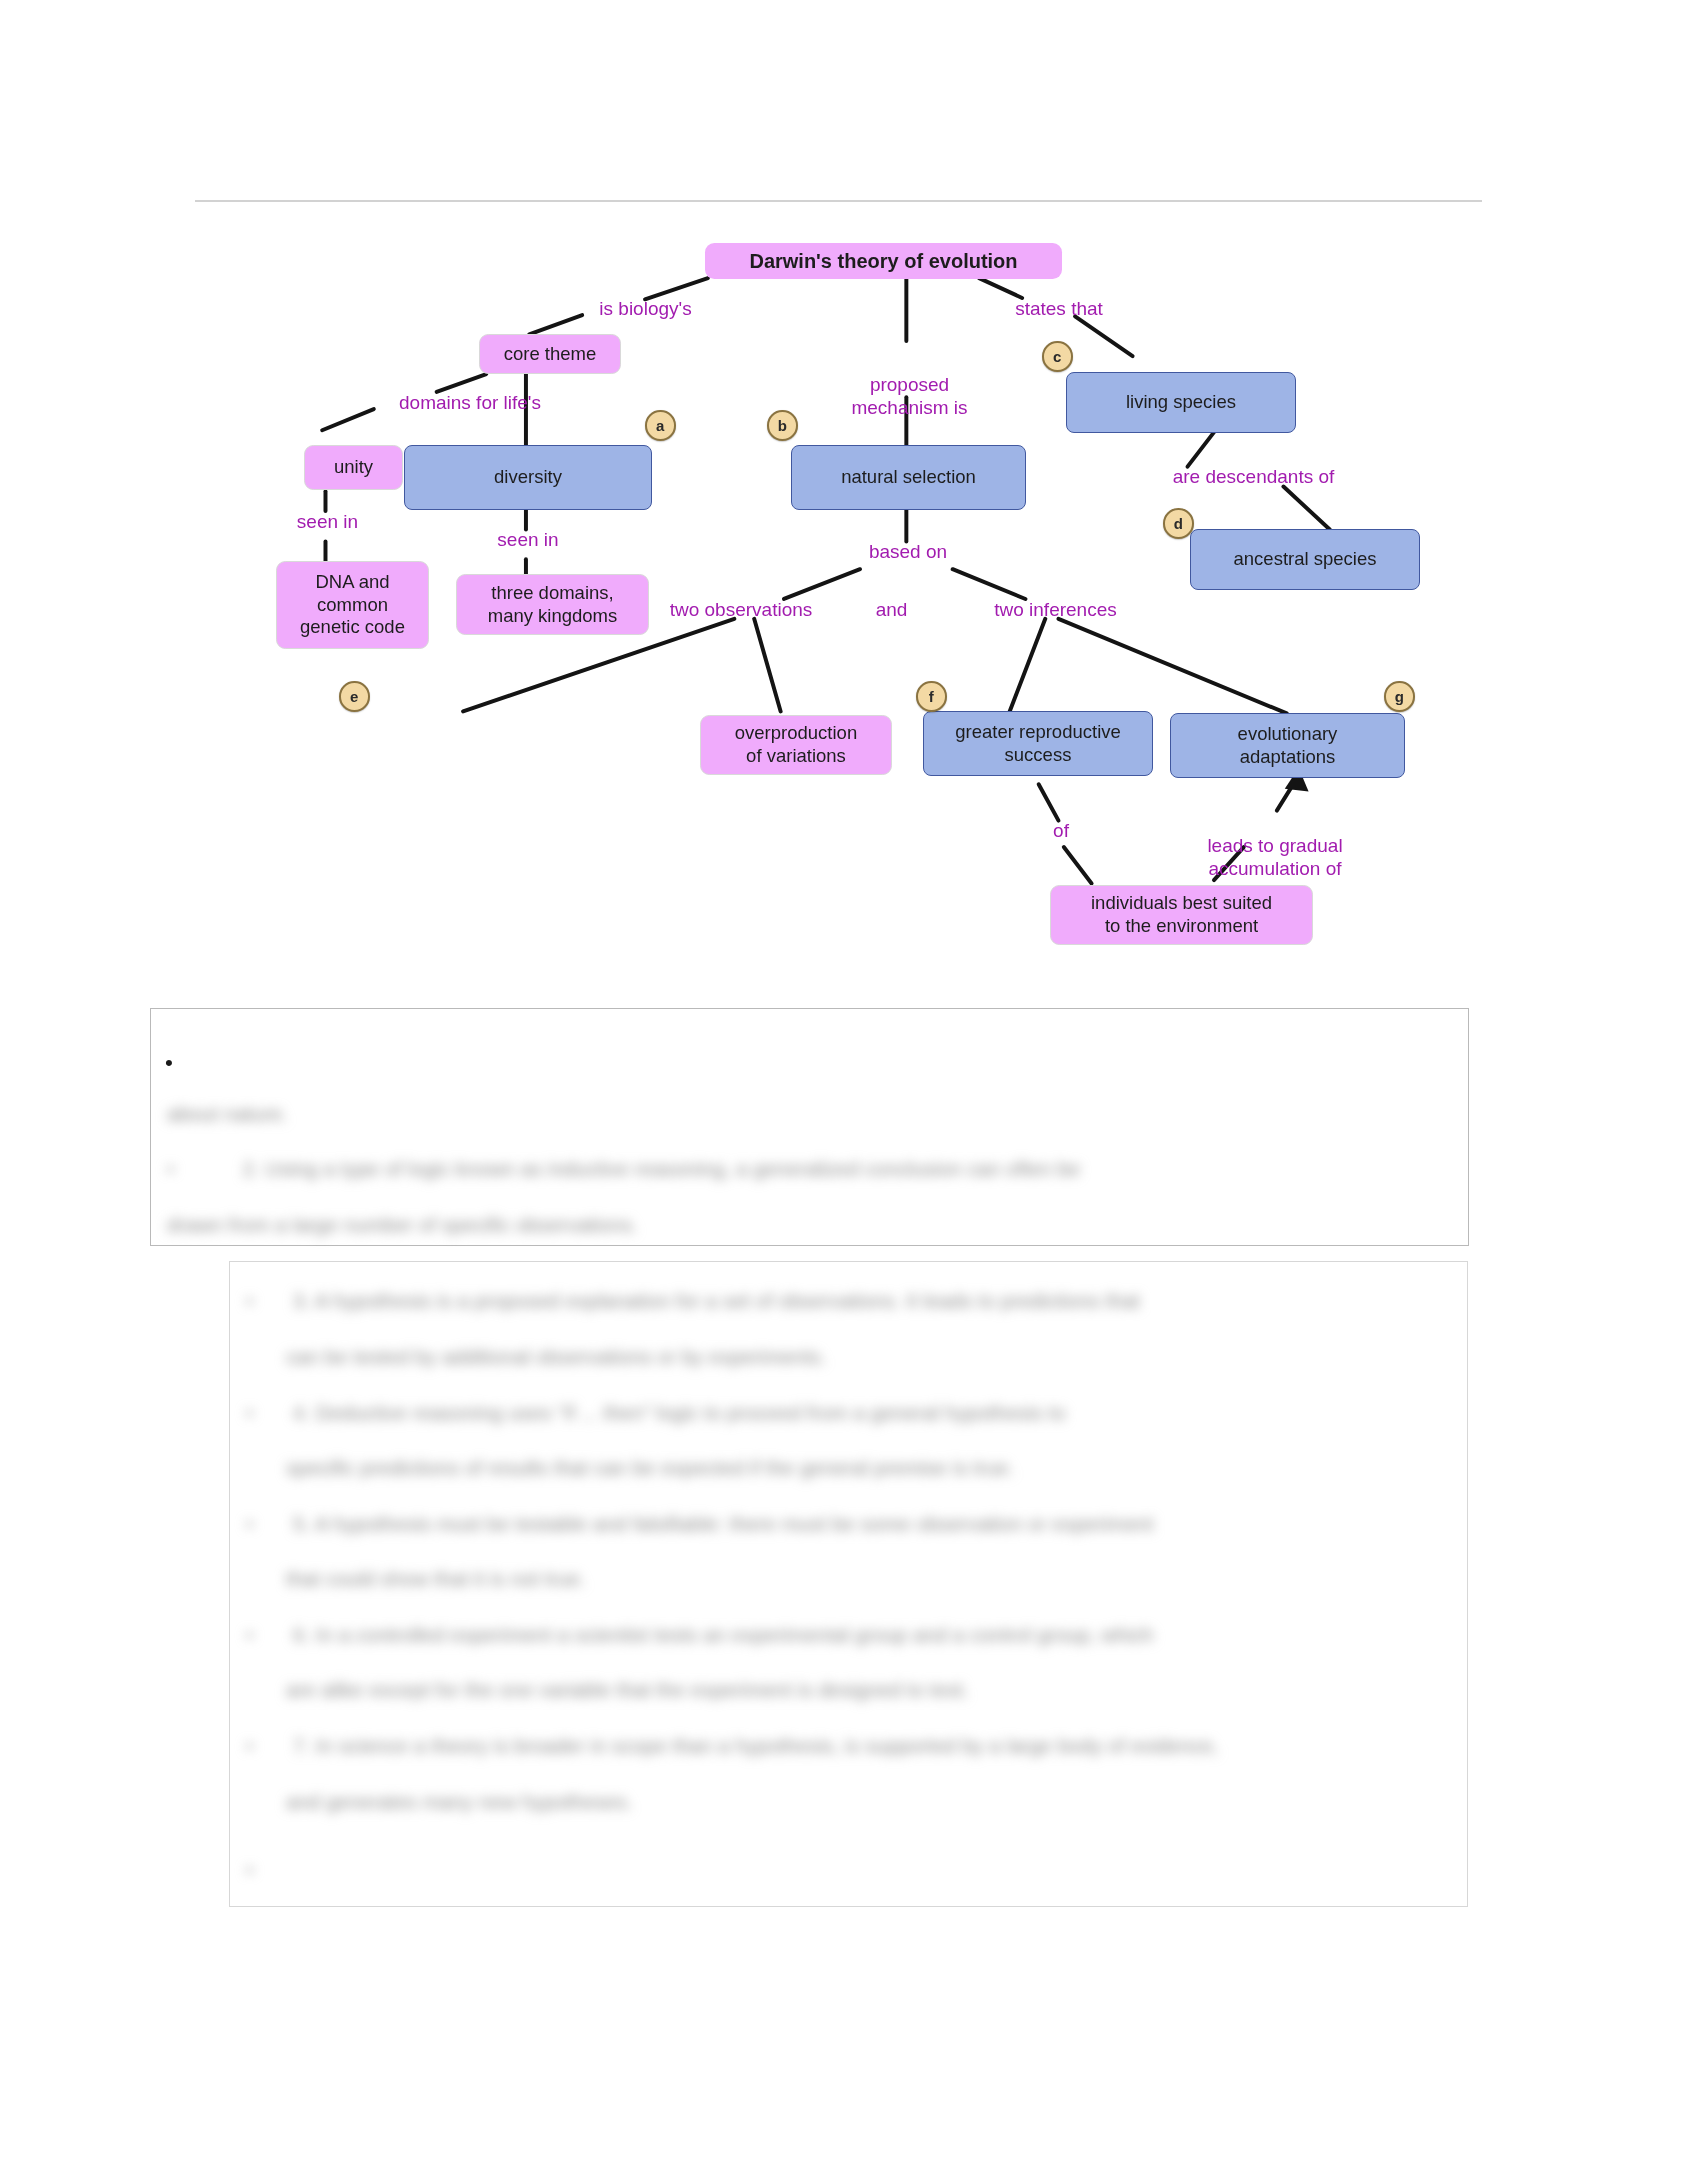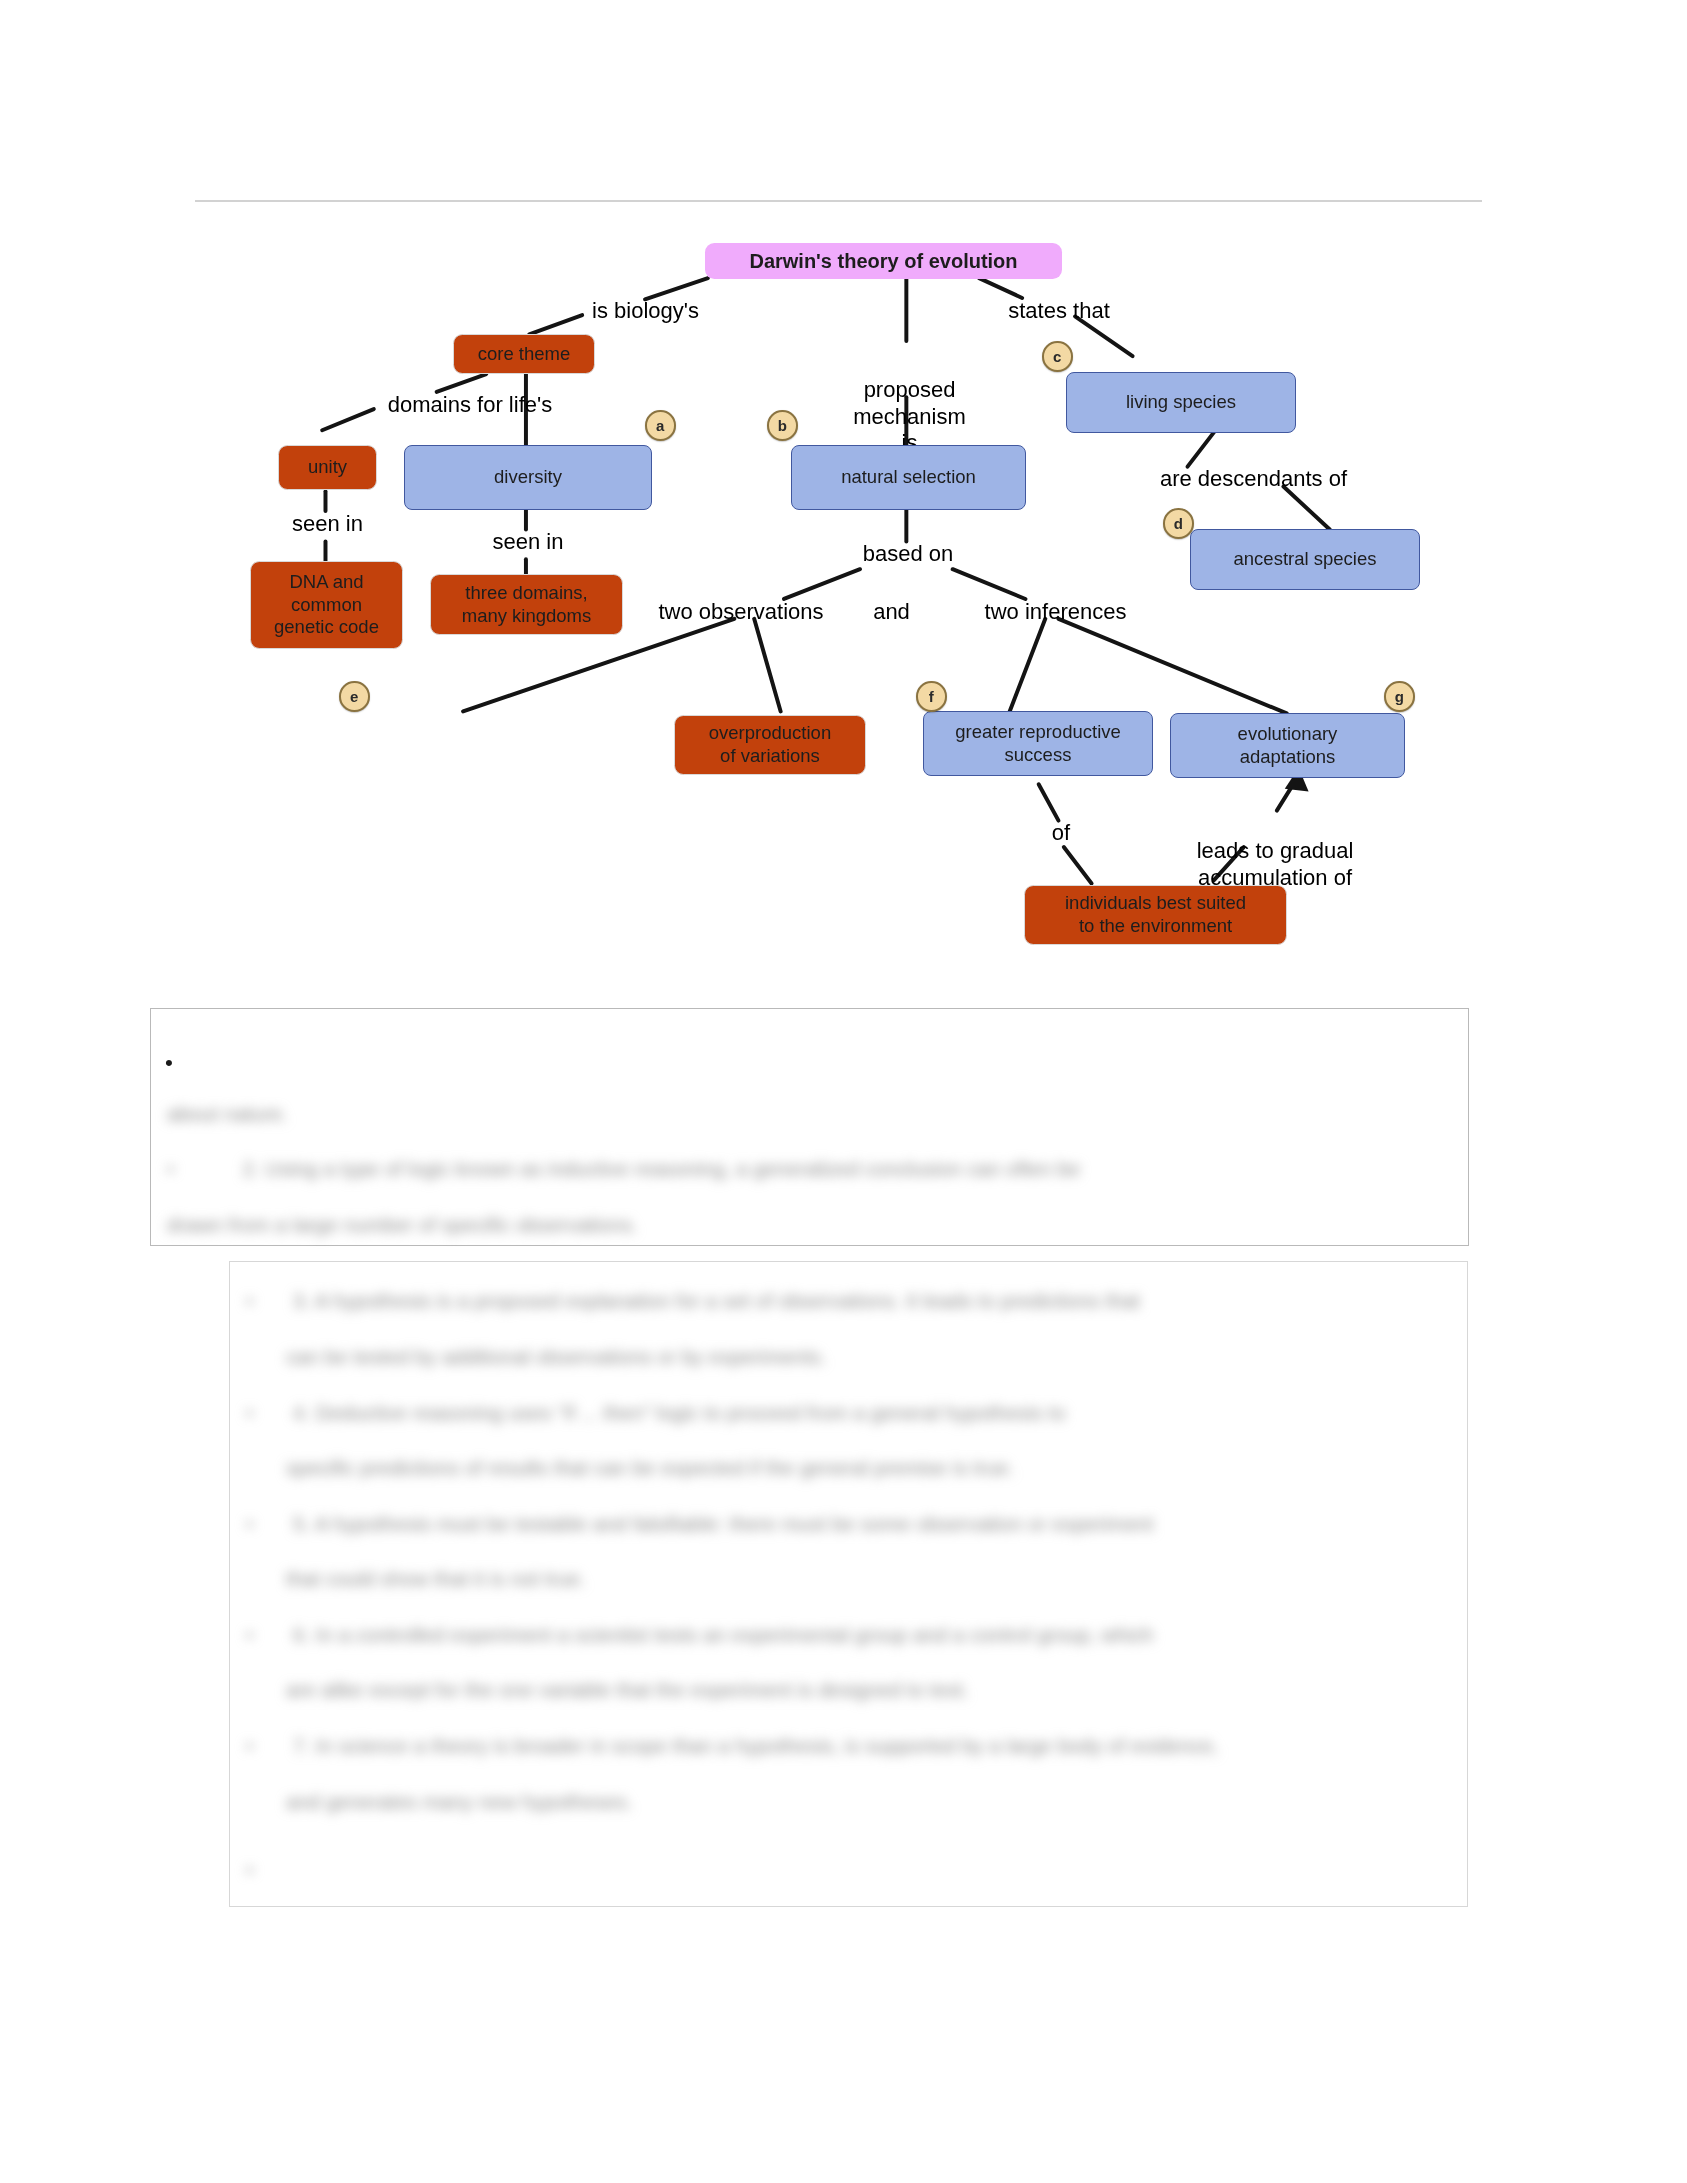--- a/index.html
+++ b/index.html
@@ -48,38 +48,39 @@
     justify-content: center;
     text-align: center;
     border-radius: 9.3px;
     color: #1d1d1d;
     font-size: 18.5px;
     line-height: 1.22;
     padding: 4px 6.6px;
     z-index: 3;
   }
   .node.grey {
-    background: #c2410c;
+    background: #f0abfc;
     border: 0.7px solid #d9d9d9;
+    margin-left: 26px;
   }
   .node.blue {
     background: #9eb4e6;
     border: 1.3px solid #41589f;
     border-radius: 8px;
   }
   .node.title {
     background: #f0abfc;
     font-weight: bold;
     font-size: 20px;
   }
 
   .edge-label {
     position: absolute;
-    color: #000000;
-    font-size: 22px;
+    color: #a21caf;
+    font-size: 19px;
     line-height: 1.2;
     text-align: center;
     white-space: nowrap;
     z-index: 2;
     background: transparent;
   }
 
   .badge {
     position: absolute;
     width: 26.5px;

